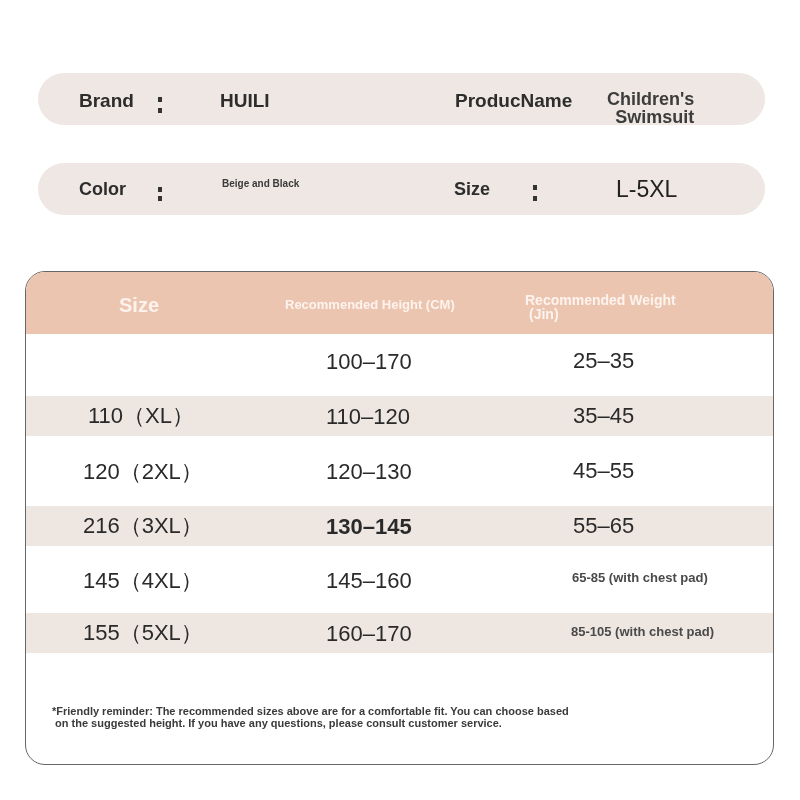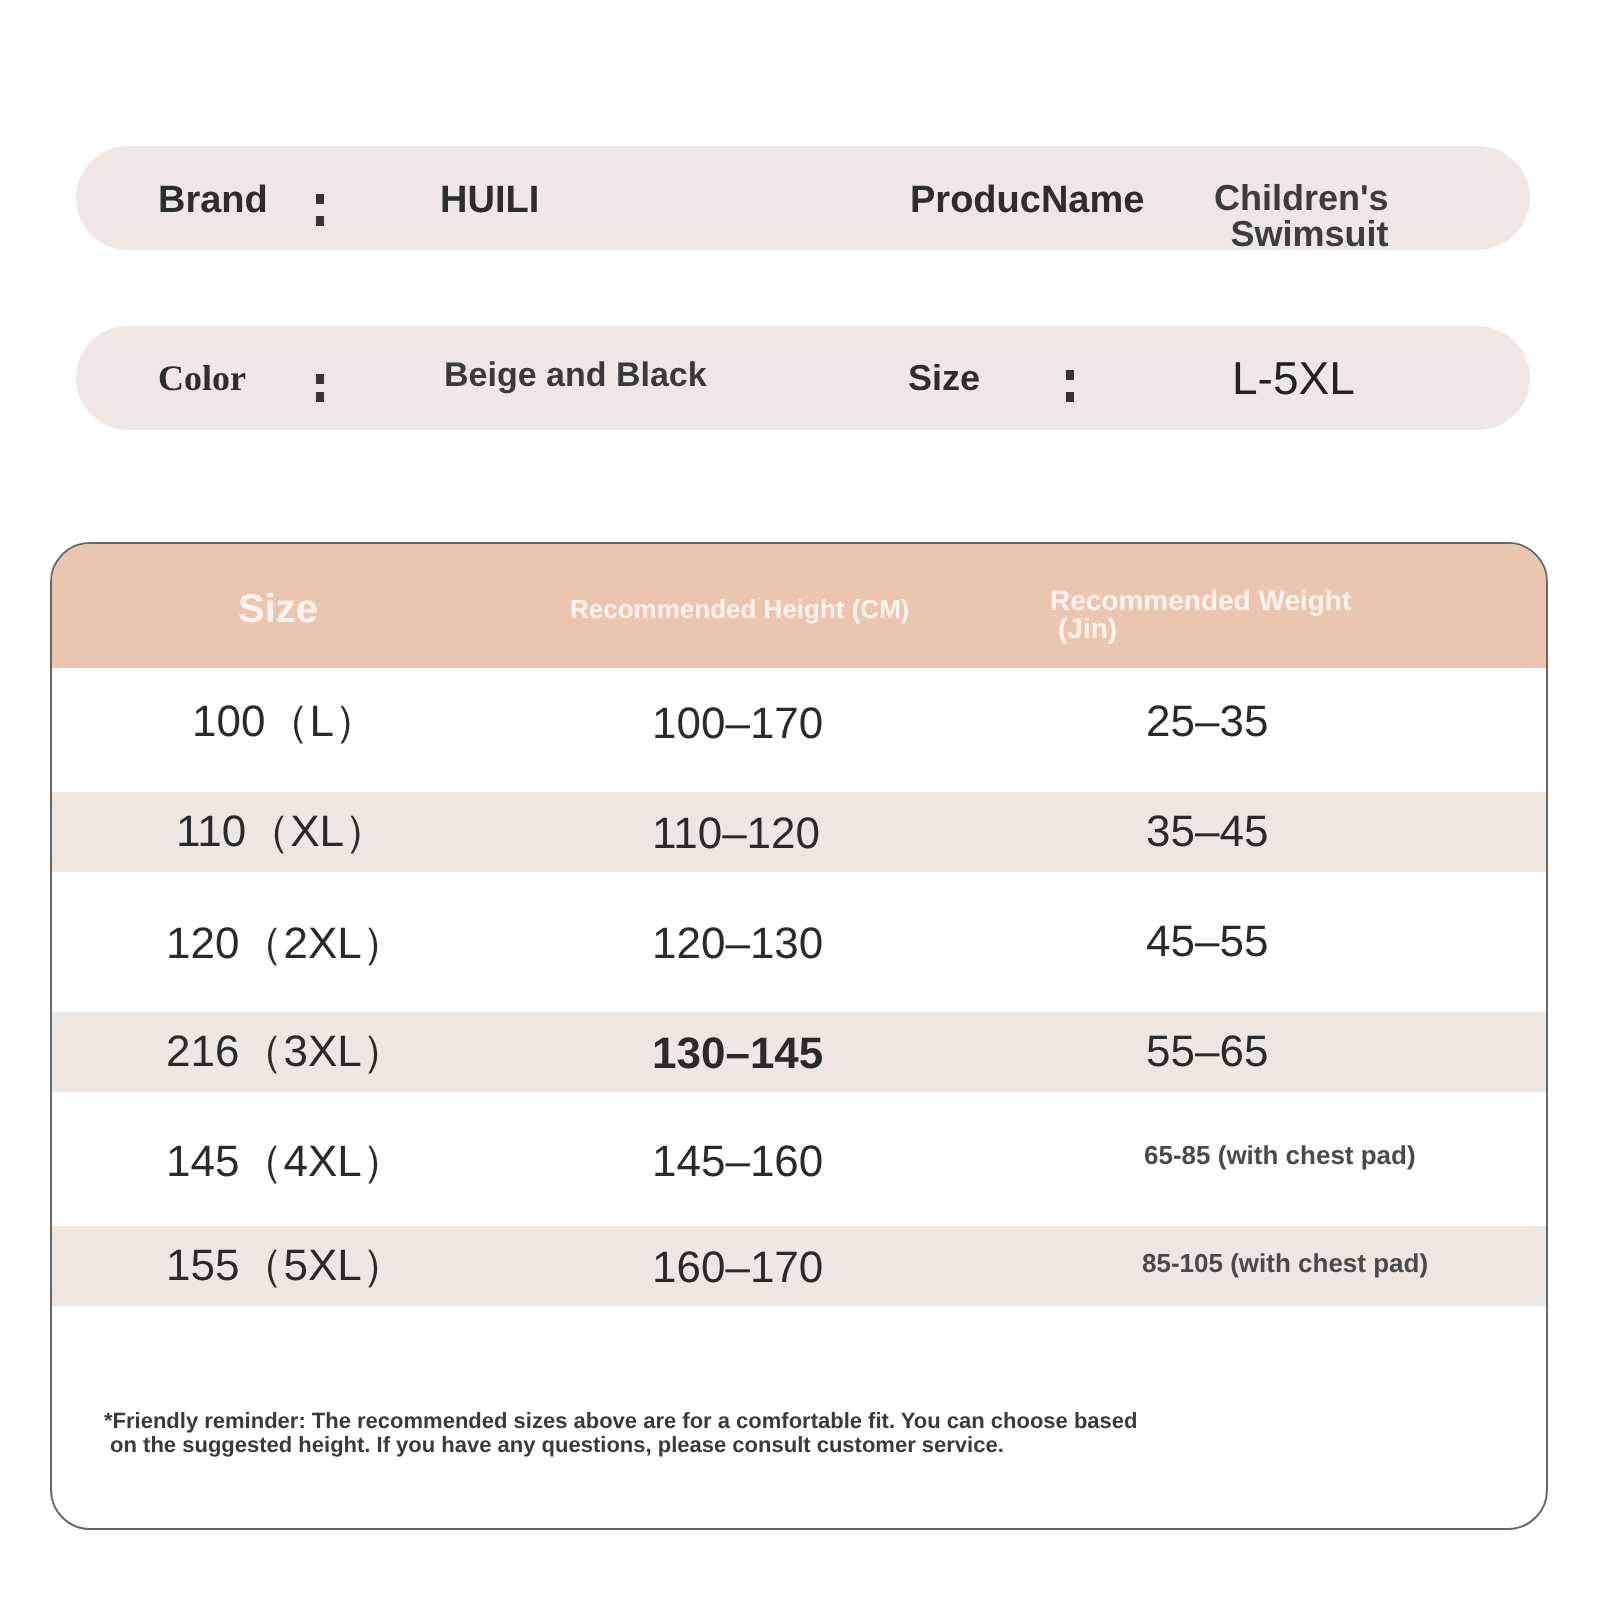--- a/index.html
+++ b/index.html
@@ -49,40 +49,39 @@
   <span class="colon" style="left:120px;top:24px;"></span>
   <span class="val" style="left:182px;top:17px;font-size:19px;color:#2d2d2d;">HUILI</span>
   <span class="lbl" style="left:417px;top:17px;">ProducName</span>
   <span class="val" style="left:569px;top:17px;font-size:18px;line-height:18px;text-align:right;color:#3d3d3d;">
     <span style="display:block;">Children's</span>
     <span style="display:block;">Swimsuit</span>
   </span>
 </div>
 
 <div class="pill pill2">
-  <span class="lbl" style="left:41px;top:16px;font-size:18px;font-family:Liberation Serif, serif;">Color</span>
+  <span class="lbl" style="left:41px;top:16px;font-size:18px;">Color</span>
   <span class="colon" style="left:120px;top:24px;height:14px;"></span>
-  <span class="val" style="left:184px;top:15px;font-size:17px;">Beige and Black</span>
+  <span class="val" style="left:184px;top:15px;font-size:10px;">Beige and Black</span>
   <span class="lbl" style="left:416px;top:16px;font-size:18px;">Size</span>
   <span class="colon" style="left:495px;top:22px;"></span>
   <span class="val" style="left:578px;top:13px;font-size:23px;font-weight:normal;color:#222;">L-5XL</span>
 </div>
 
 <div class="table">
   <div class="thead">
     <span class="th" style="left:93px;top:22px;font-size:20px;">Size</span>
     <span class="th" style="left:259px;top:25px;font-size:13px;">Recommended Height (CM)</span>
     <span class="th" style="left:499px;top:21px;font-size:14px;line-height:14px;">
       <span style="display:block;">Recommended Weight</span>
       <span style="display:block;padding-left:4px;">(Jin)</span>
     </span>
   </div>
 
   <div class="row" style="top:68px;">
-    <span class="cell" style="left:70px;top:6px;">100（L）</span>
     <span class="cell" style="left:300px;top:9px;">100–170</span>
     <span class="cell" style="left:547px;top:8px;">25–35</span>
   </div>
   <div class="row alt" style="top:124px;">
     <span class="cell" style="left:62px;top:5px;">110（XL）</span>
     <span class="cell" style="left:300px;top:8px;">110–120</span>
     <span class="cell" style="left:547px;top:7px;">35–45</span>
   </div>
   <div class="row" style="top:179px;">
     <span class="cell" style="left:57px;top:6px;">120（2XL）</span>

